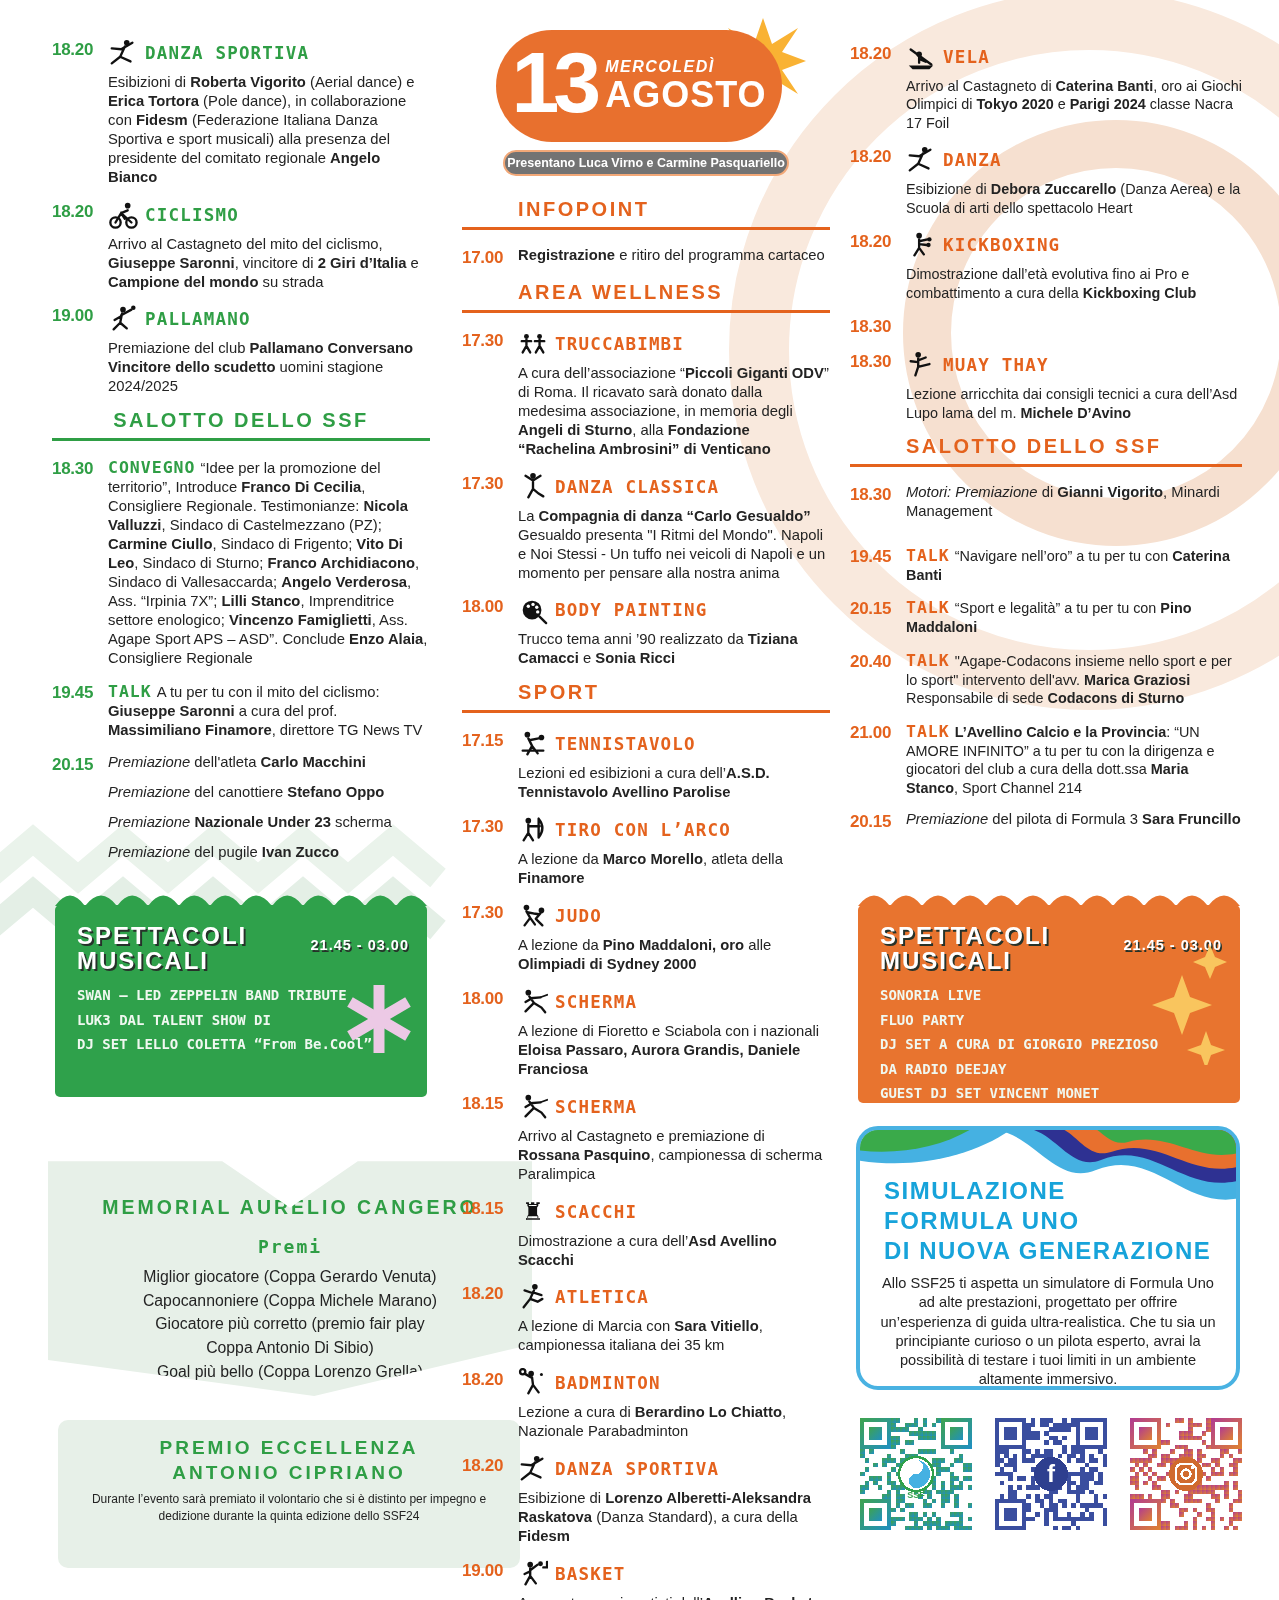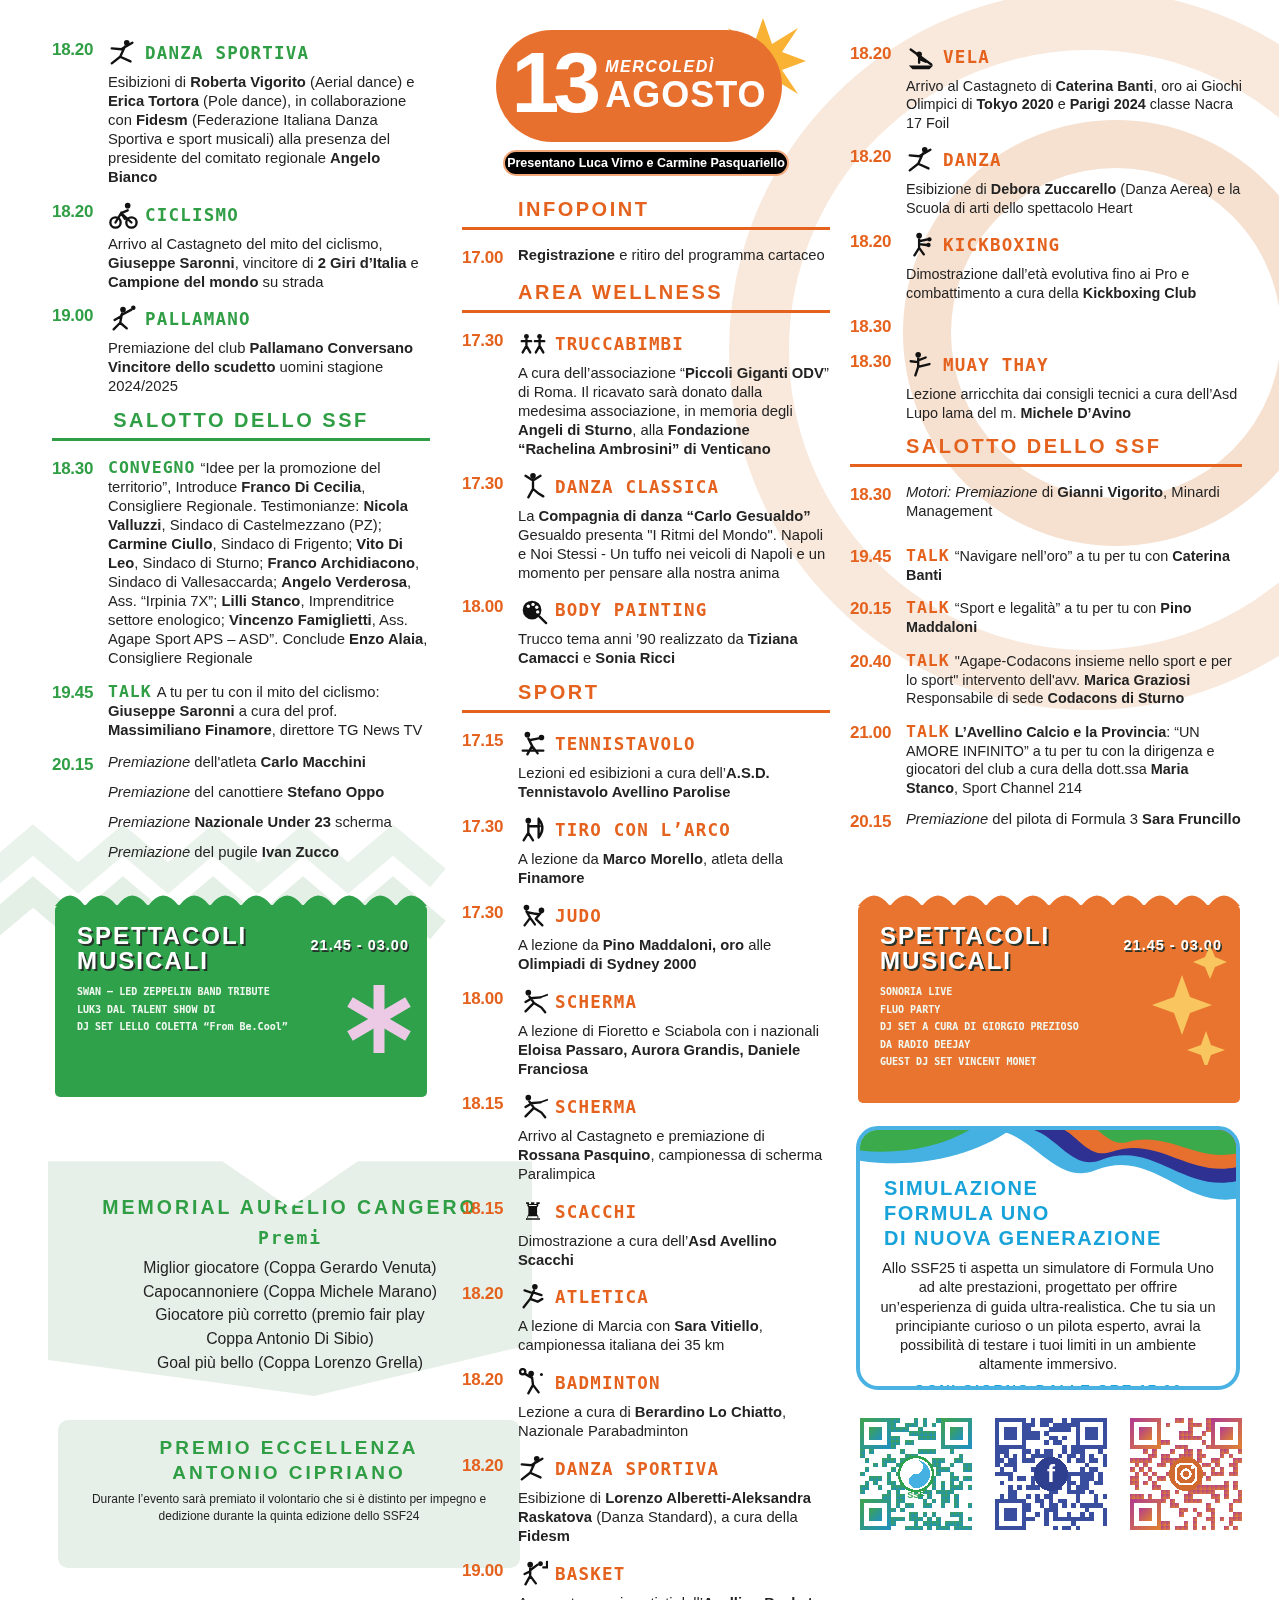--- a/index.html
+++ b/index.html
@@ -43,55 +43,55 @@
   
   .logo-wrap{position:relative;width:300px;margin:0 auto 18px auto;height:150px;}
   .starburst{position:absolute;right:-10px;top:-12px;z-index:1;}
   .logo-pill{position:relative;z-index:2;width:286px;height:112px;background:#e8702e;
     border-radius:60px;display:flex;align-items:center;justify-content:center;gap:6px;text-align:center;}
   .logo-day{color:#fff;font-size:86px;font-weight:800;letter-spacing:-6px;line-height:1;
     transform:translatey(-4px);}
   .logo-right{display:flex;flex-direction:column;align-items:flex-start;margin-left:4px;}
   .logo-weekday{color:#fff;font-style:italic;font-weight:bold;font-size:16px;letter-spacing:1.5px;}
   .logo-month{color:#fff;font-weight:800;font-size:36px;letter-spacing:1px;line-height:1.05;}
-  .presenter-pill{position:relative;z-index:2;margin:8px auto 9px auto;width:278px;background:#000000;
+  .presenter-pill{position:relative;z-index:2;margin:8px auto 9px auto;width:278px;background:#737373;
     border:2px solid #f2a878;color:#fff;font-size:12.5px;font-weight:bold;text-align:center;
     border-radius:14px;padding:4px 2px;}
   
   .music-box{position:absolute;z-index:2;border-radius:5px;}
   #music-left{left:55px;top:905px;width:372px;height:192px;background:#2fa14b;}
   #music-right{left:858px;top:905px;width:382px;height:198px;background:#e8742f;}
   .scallop{position:absolute;left:0;top:-11px;width:100%;height:12px;}
   .mus-inner{padding:18px 18px 0 22px;position:relative;}
   .mus-head{display:flex;align-items:flex-start;justify-content:space-between;}
   .mus-title{font-size:24px;font-weight:800;letter-spacing:2px;line-height:1.05;color:#fff;
     text-shadow:2px 2px 0 #26322a;}
   .mus-time{font-size:14.5px;font-weight:800;letter-spacing:1px;color:#fff;
     text-shadow:1.5px 1.5px 0 #26322a;margin-top:14px;}
-  .mus-lines{margin-top:10px;font-family:"DejaVu Sans Mono",monospace;font-size:10px;
+  .mus-lines{margin-top:10px;font-family:"DejaVu Sans Mono",monospace;font-size:14px;
     font-weight:bold;color:#f0f8f0;line-height:1.75;}
   .mus-decor{position:absolute;right:12px;top:78px;}
   
   .memorial{position:absolute;left:48px;top:1138px;width:484px;height:258px;background:#e7f0e8;
     z-index:1;clip-path:polygon(0 9%,36% 9%,50% 27%,64% 9%,100% 9%,100% 80%,55% 100%,0 86%);
     text-align:center;padding-top:0;}
   .memorial-inner{padding:58px 14px 0 14px;}
   .mem-title{color:#2f9e45;font-weight:800;font-size:19.5px;letter-spacing:3px;}
   .mem-sub{color:#2f9e45;font-family:"DejaVu Sans Mono",monospace;font-weight:bold;
-    font-size:18px;letter-spacing:2px;margin-top:8px;}
+    font-size:18px;letter-spacing:2px;margin-top:17px;}
   .mem-lines{margin-top:8px;font-size:15.8px;line-height:1.5;color:#232323;}
   .premio{position:absolute;left:58px;top:1420px;width:462px;height:148px;background:#e7f0e8;
     border-radius:10px;z-index:1;text-align:center;padding-top:16px;box-sizing:border-box;}
   .premio .p-title{color:#2f9e45;font-weight:800;font-size:19px;letter-spacing:3px;line-height:1.3;}
   .premio .p-body{margin-top:6px;font-size:12px;line-height:1.4;color:#232323;padding:0 22px;}
   
   .formula{position:absolute;left:856px;top:1126px;width:384px;height:264px;background:#fff;
     border:4px solid #49b2e2;border-radius:22px;z-index:2;box-sizing:border-box;overflow:hidden;}
   .formula-waves{position:absolute;top:-4px;left:-4px;width:392px;height:96px;}
-  .f-title{position:relative;margin:46px 0 0 24px;color:#17a3da;font-weight:800;font-size:20px;
+  .f-title{position:relative;margin:46px 0 0 24px;color:#17a3da;font-weight:800;font-size:24px;
     letter-spacing:1.5px;line-height:1.25;}
   .f-body{margin:8px 14px 0 14px;font-size:14.6px;line-height:1.32;text-align:center;color:#232323;}
   .f-footer{margin-top:7px;text-align:center;color:#17a3da;font-weight:800;font-size:14.5px;
     letter-spacing:1.5px;}
   
   .qr-row{position:absolute;left:860px;top:1418px;width:382px;display:flex;
     justify-content:space-between;z-index:2;}
   .qr{width:112px;height:112px;}
   b{font-weight:bold;} i{font-style:italic;}
 </style>

